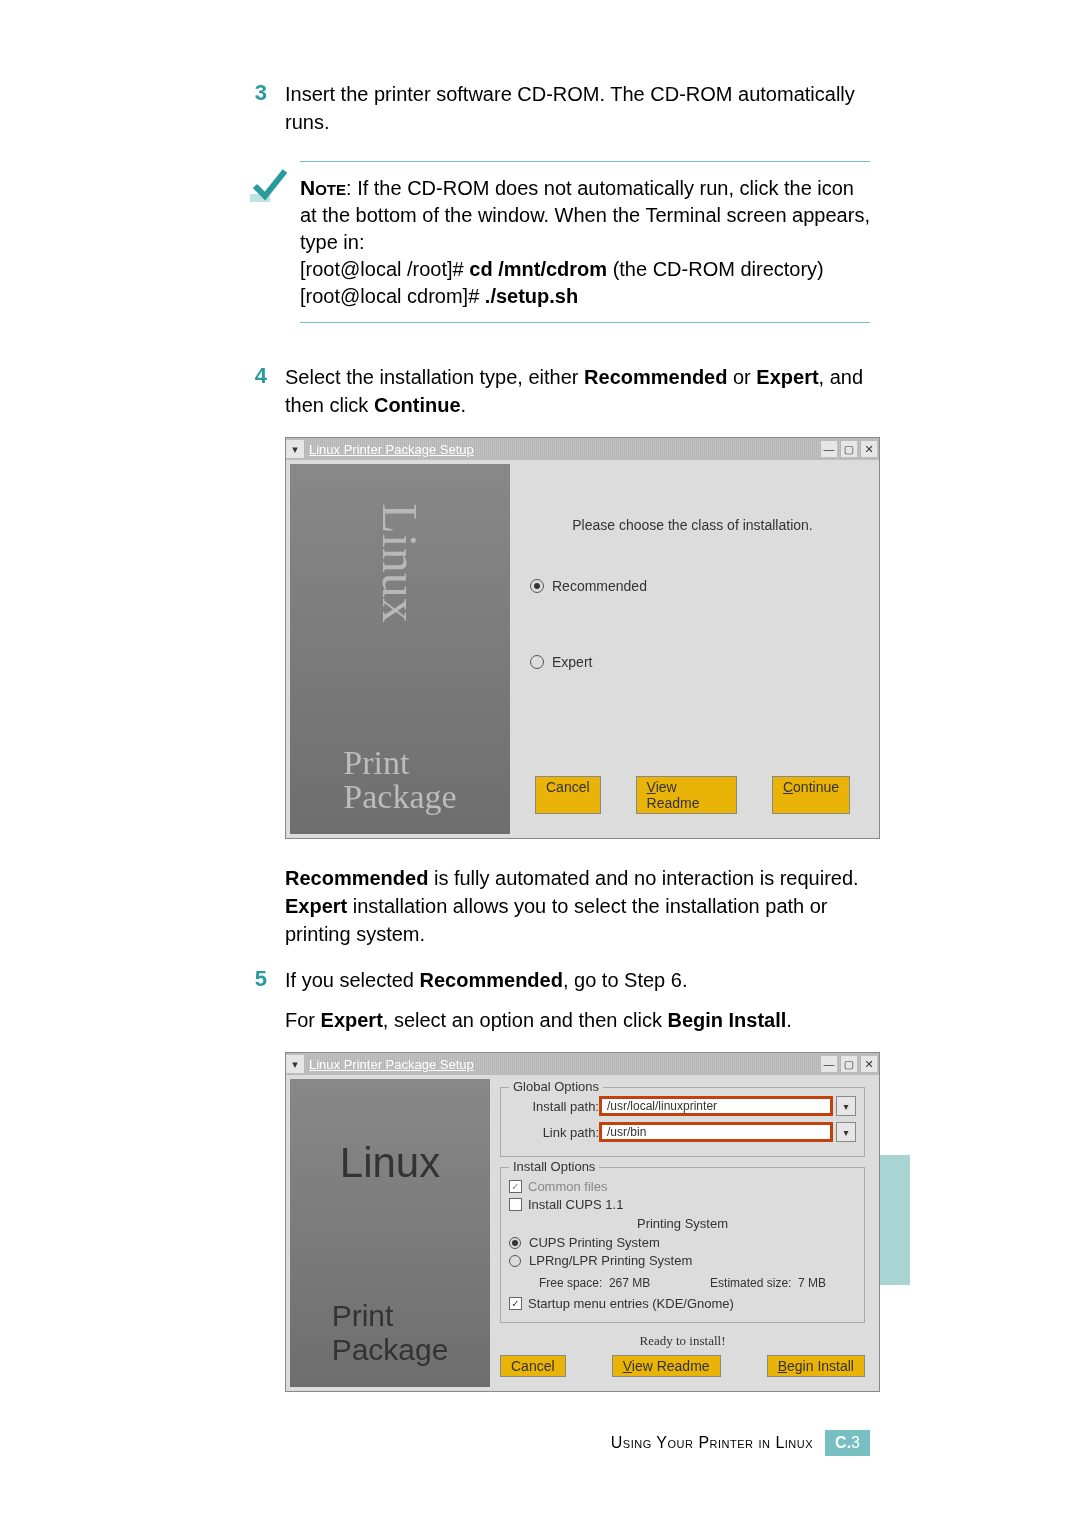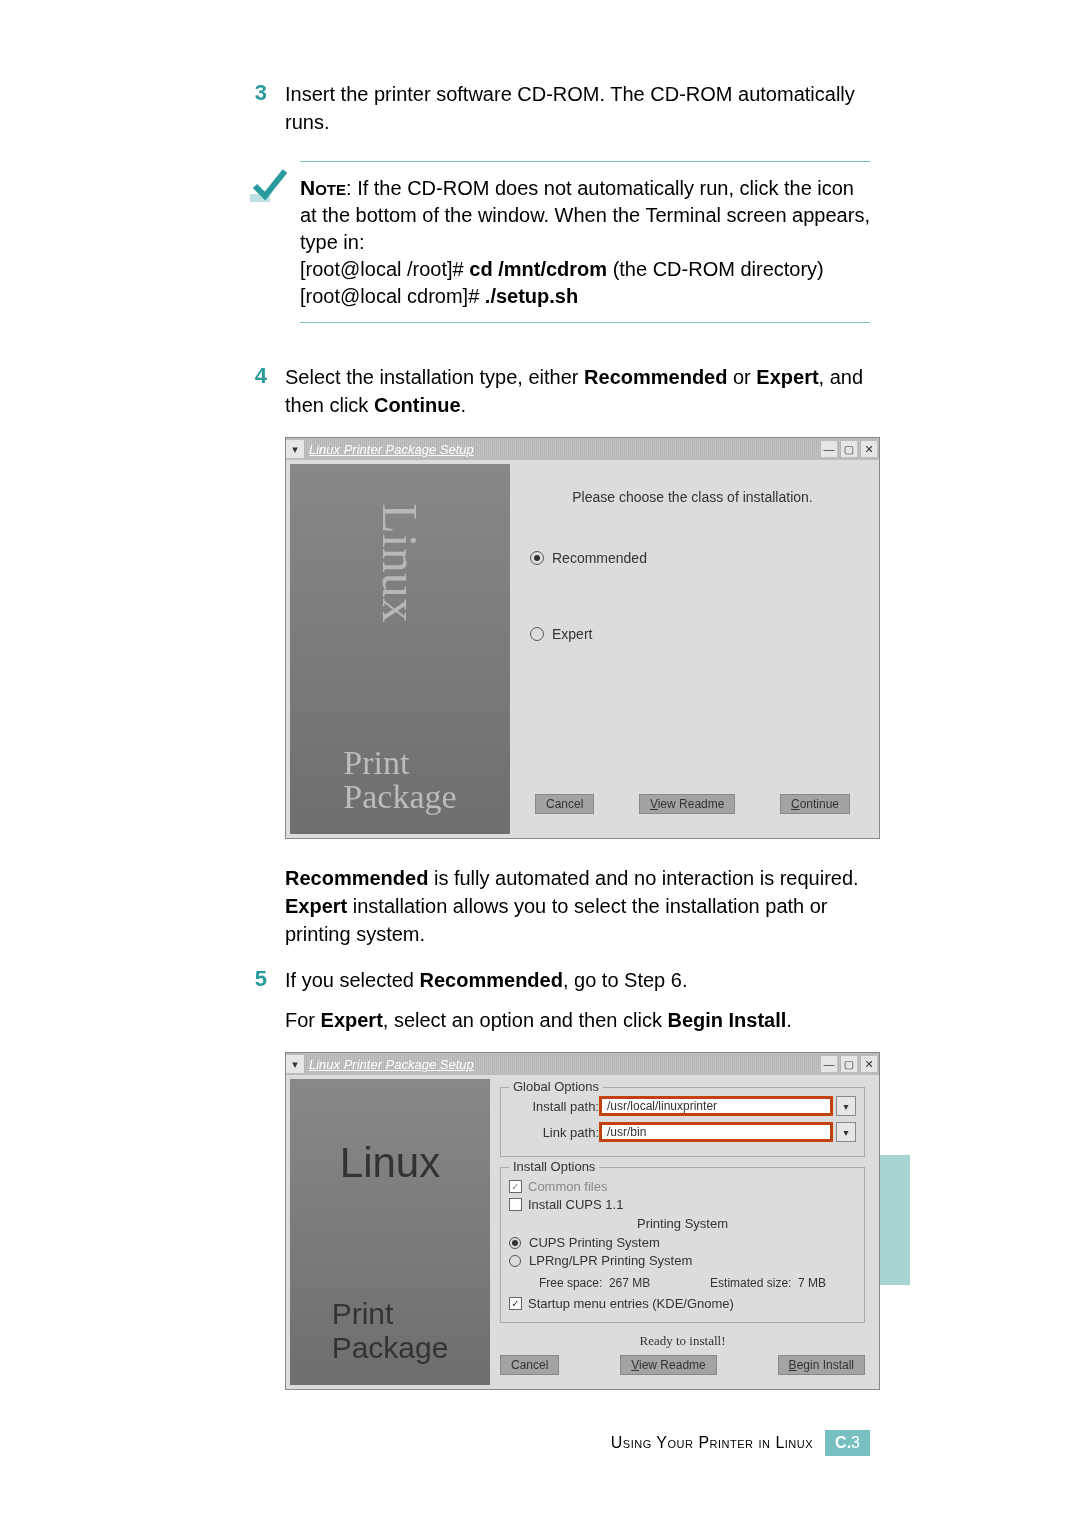--- a/index.html
+++ b/index.html
@@ -56,21 +56,21 @@
     height: 22px;
     background: repeating-linear-gradient(90deg, #b5b5b5 0, #b5b5b5 1px, #c2c2c2 1px, #c2c2c2 2px);
     color: #fff;
     font-size: 13px;
   }
   .titlebar-arrow {
     width: 18px; height: 18px; background:#e6e6e6; margin-right:5px;
     display:flex; align-items:center; justify-content:center;
     font-size:11px; color:#333;
   }
-  .titlebar-title { color:#fff; text-decoration: underline; font-size:13px;font-style:italic; }
+  .titlebar-title { color:#fff; text-decoration: underline; font-size:13px; }
   .titlebar-spacer { flex:1; }
   .titlebar-btn {
     width:16px; height:16px; background:#e6e6e6; margin-left:2px;
     display:flex; align-items:center; justify-content:center;
     font-size:11px; color:#333; margin-right:2px;
   }
   .ss-body { display:flex; padding:4px; background:#dcdcdc; }
   .ss-left {
     width: 220px; height: 370px;
     background: linear-gradient(#888,#6e6e6e);
@@ -84,27 +84,27 @@
     margin-top:60px;
   }
   .ss-left .pkg-word {
     font-family: Georgia, serif; color:#bcbcbc; font-size:34px;
     line-height:1; text-align:left;
   }
   .ss-right {
     flex:1; padding: 25px 20px 20px 20px; background:#dcdcdc;
     display:flex; flex-direction:column;
   }
-  .ss-prompt { font-size:14px; text-align:center; margin-bottom:45px; color:#333;}
+  .ss-prompt { font-size:14px; text-align:center; margin-bottom:45px; color:#333;margin-top:28px;}
   .radio-row { display:flex; align-items:center; margin-bottom:60px; font-size:14px; color:#333;}
   .radio-row.last { margin-bottom:45px;}
   .radio { width:14px;height:14px;border:1px solid #555;border-radius:50%;margin-right:8px;display:inline-flex;align-items:center;justify-content:center;}
   .radio.sel::after{content:'';width:6px;height:6px;background:#333;border-radius:50%;}
   .ss-buttons { display:flex; gap:35px; justify-content:space-between; padding:0 5px; margin-top:auto;}
-  .ss-btn { border:1px solid #888; background:#a3a3a3; padding:2px 10px; font-size:12px; color:#333;}
+  .ss-btn { border:1px solid #888; background:#eab308; padding:2px 10px; font-size:14px; color:#333;}
   .ss-btn .ul { text-decoration:underline; }
   .para { margin-left:45px; line-height:1.4; margin-bottom:18px; }
 
   
   .ss2-body { display:flex; padding:4px; background:#dcdcdc; font-size:13px; color:#333;}
   .ss2-left {
     width:200px; background:linear-gradient(#888,#6e6e6e);
     display:flex;flex-direction:column;align-items:center;justify-content:space-between;
     padding:10px 0 20px 0;
   }

